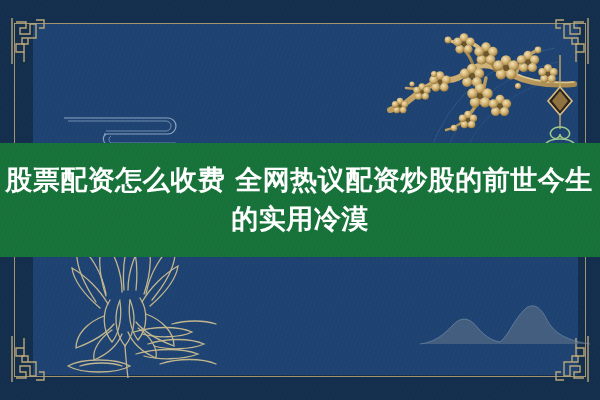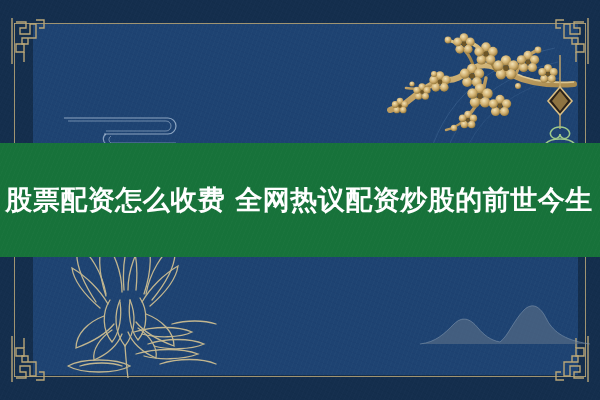--- a/index.html
+++ b/index.html
@@ -456,15 +456,16 @@
                C88 36 94 20 104 10 C112 2 120 6 126 18 C132 30 142 40 170 44" stroke="#8ba0b5" stroke-width="1" opacity=".5" fill="none"></path>
     </svg>
   </div>
 
   <div class="band">
     <div class="band-texture"></div>
   </div>
 
   <div class="title">
     <div class="title-line-1">股票配资怎么收费 全网热议配资炒股的前世今生</div>
+    <div class="title-line-2">的实用冷漠</div>
   </div>
 
 </div>
 
 </body></html>

